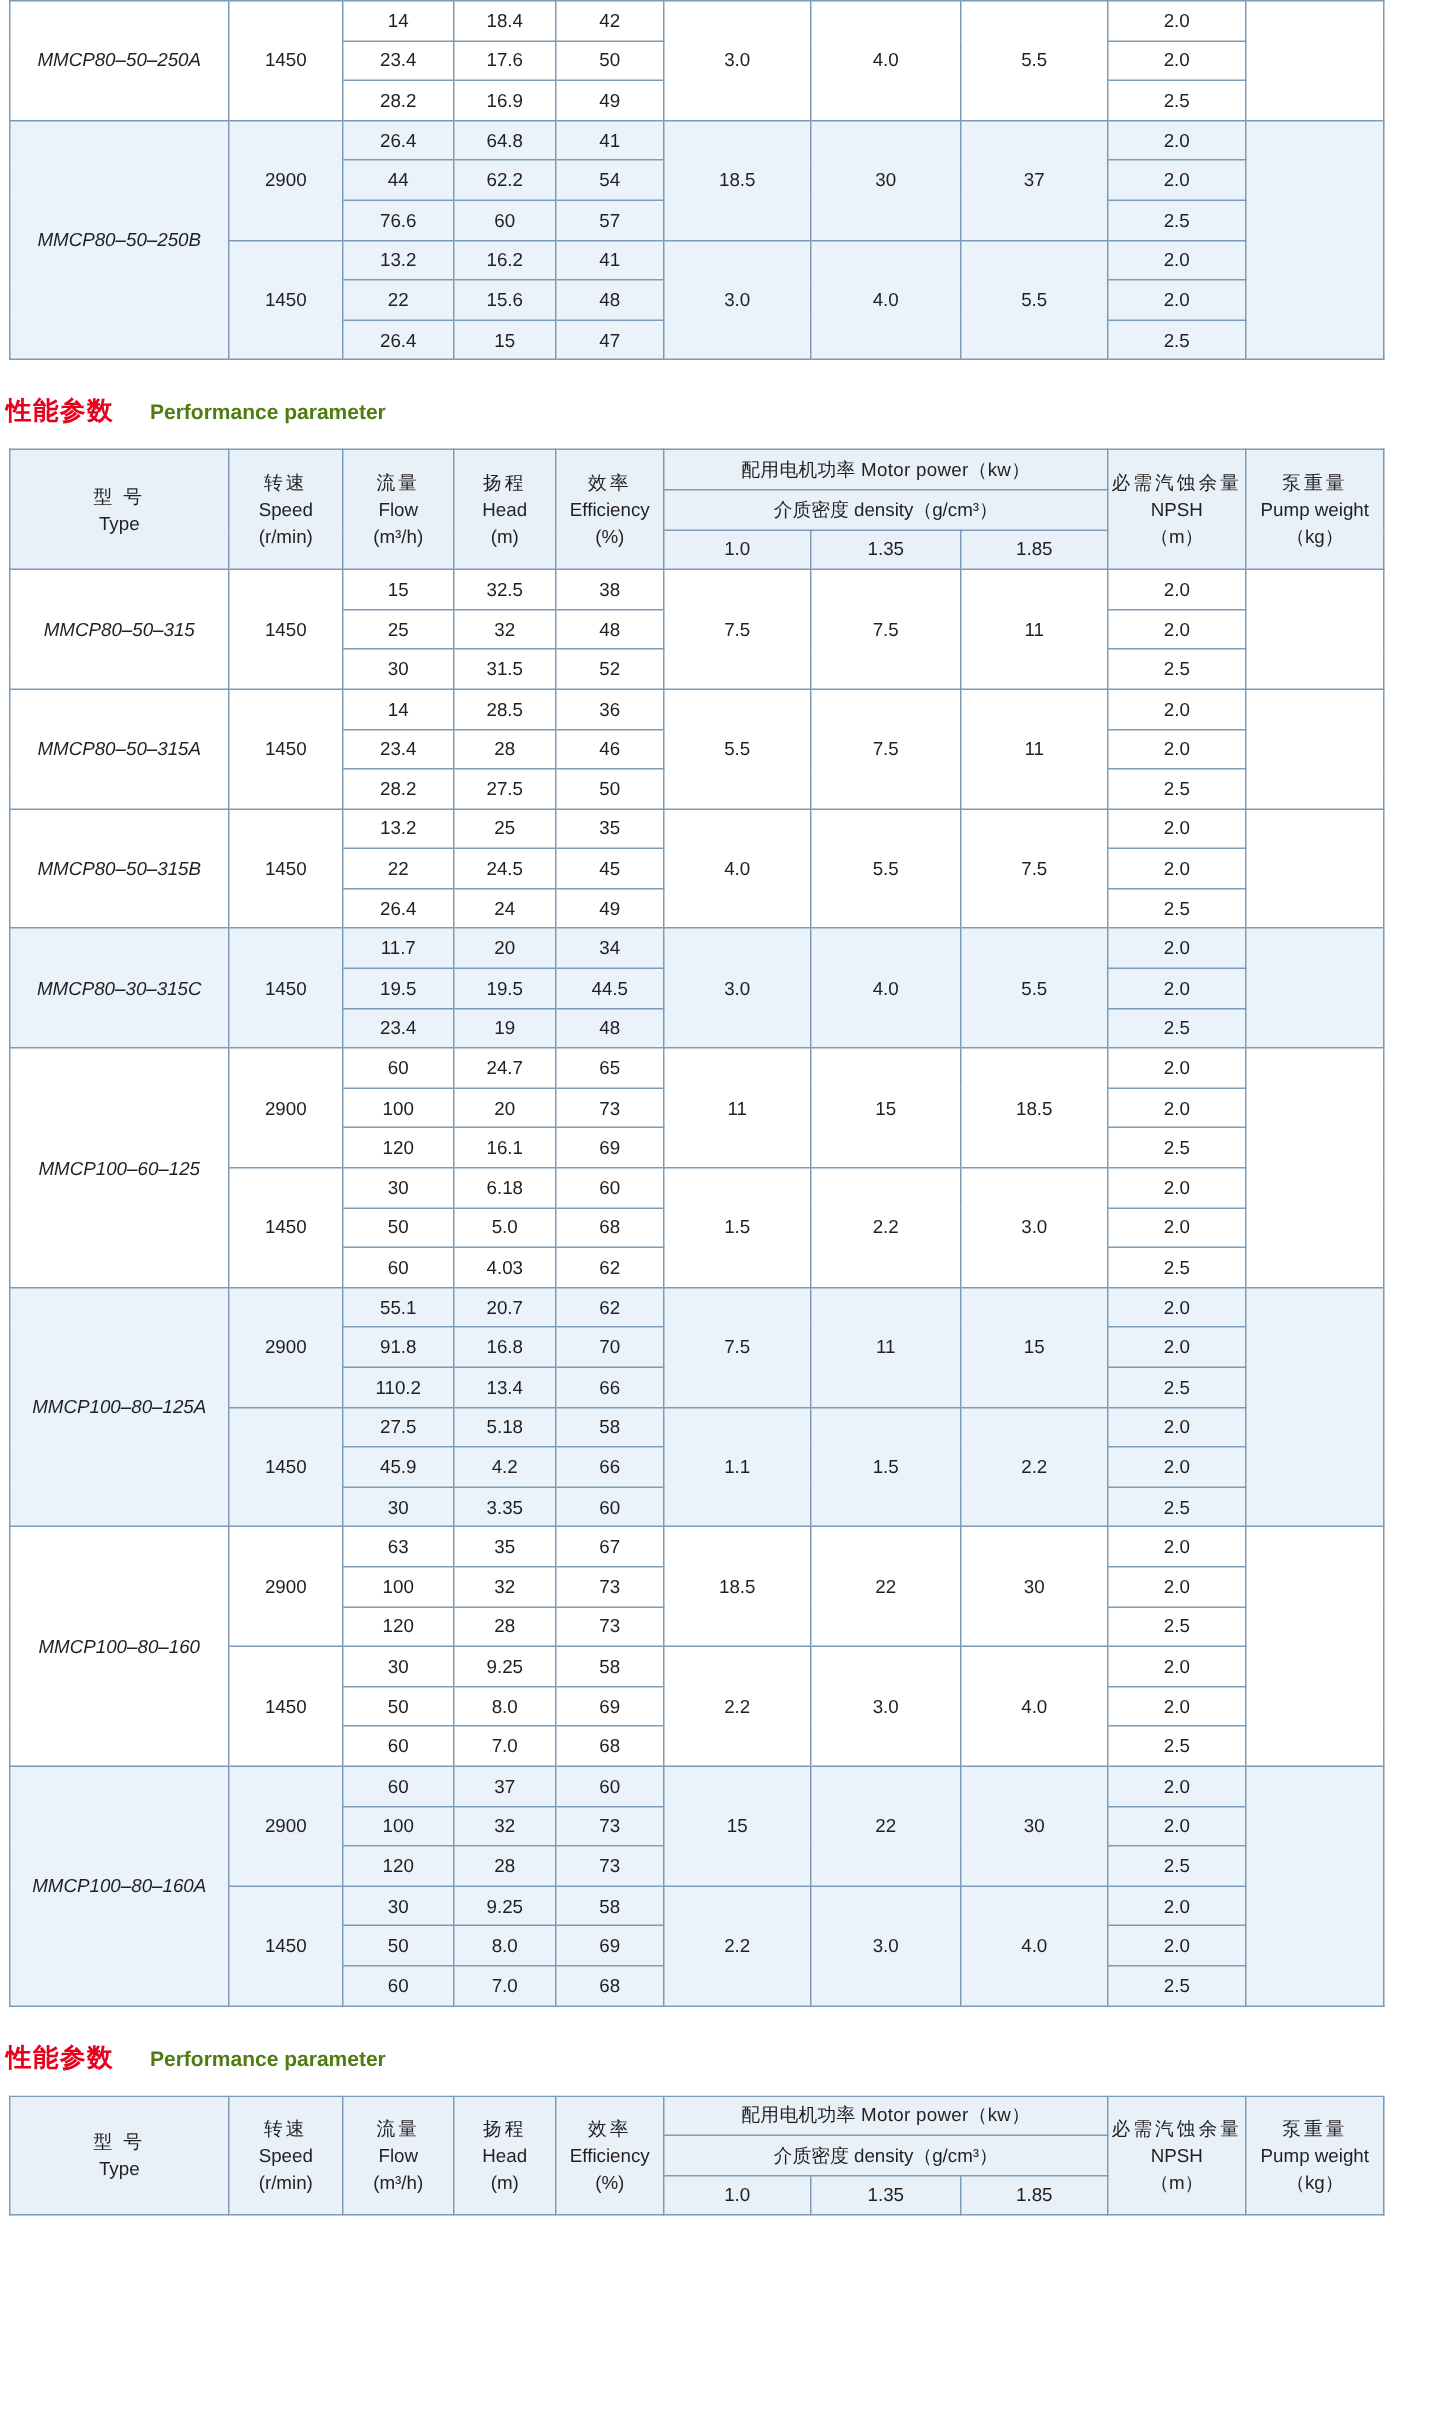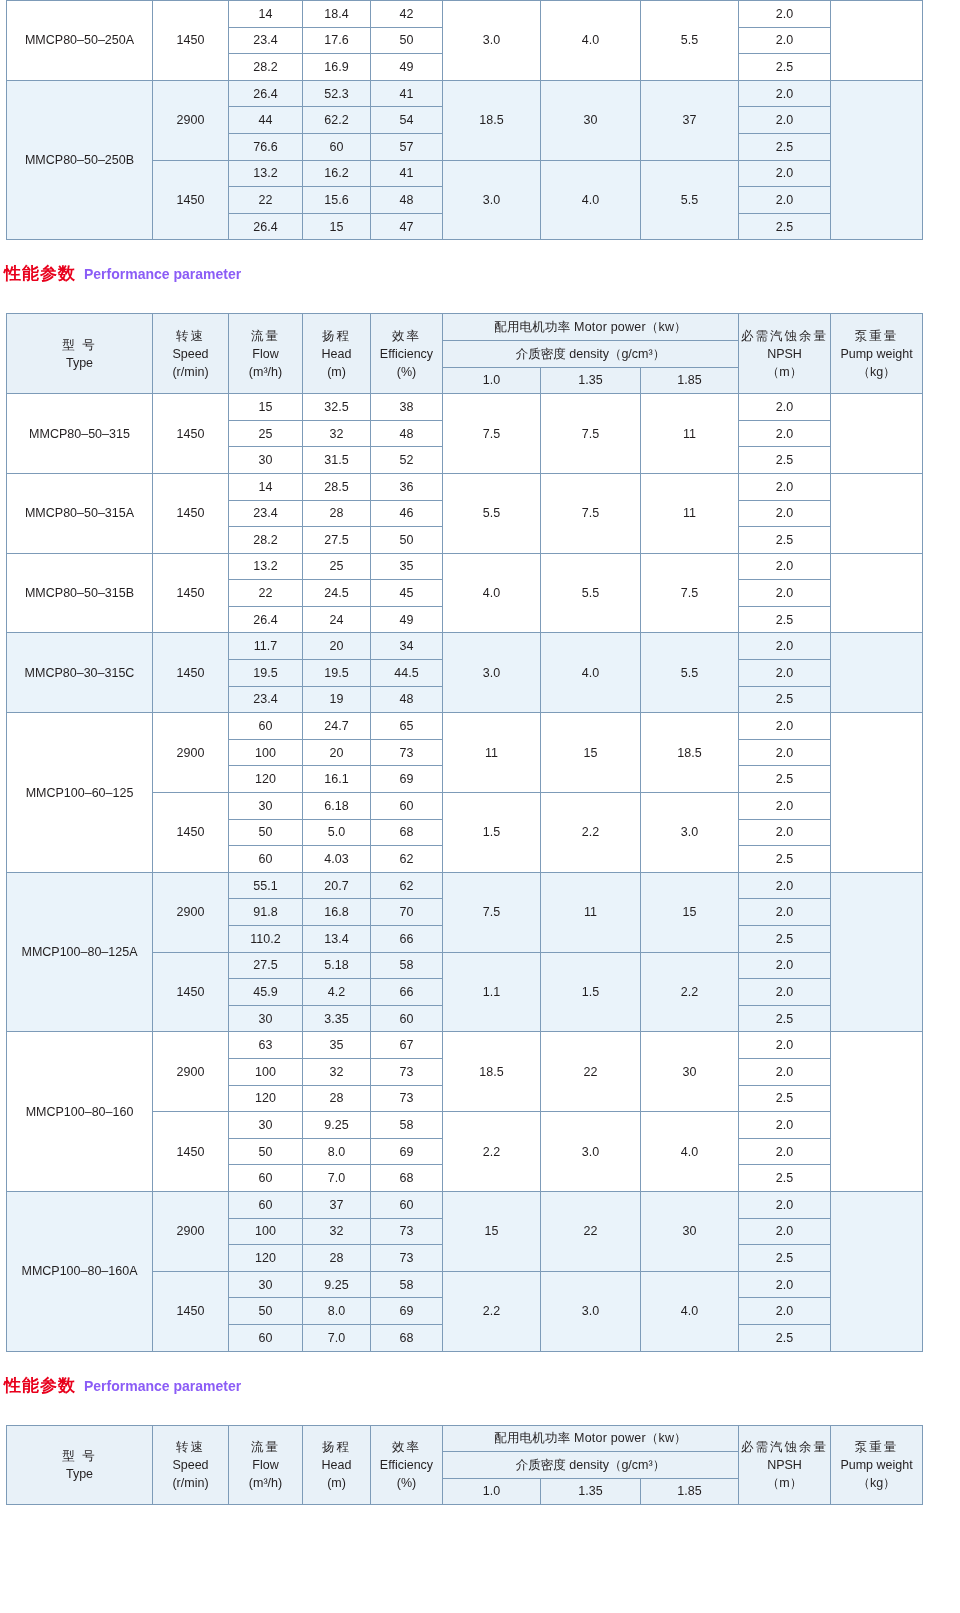--- a/index.html
+++ b/index.html
@@ -13,34 +13,34 @@
     color: #231f20;
     -webkit-font-smoothing: antialiased;
   }
   .page {
     width: 960px;
     position: relative;
   }
 
   
   .section-heading {
-    padding: 22px 0 28px 4px;
+    padding: 22px 0 14px 4px;
     display: flex;
     align-items: baseline;
-    gap: 8px;
+    gap: 24px;
     border-radius: 19px;
   }
   .section-heading .cn {
     color: #e8001c;
     font-size: 17px;
     font-weight: bold;
     letter-spacing: 1px;
   }
   .section-heading .en {
-    color: #8b5cf6;
+    color: #4d7c0f;
     font-size: 14px;
     font-weight: bold;
     text-align: center;
   }
 
   
   table.perf {
     border-collapse: collapse;
     width: 916px;
     margin: 0 auto 0 6px;
@@ -60,20 +60,21 @@
   table.perf thead td {
     background: #e8f1f8;
     font-size: 12.5px;
     line-height: 1.45;
   }
   td.head-type { height: 100px; margin-left: 36px; }
   td.type-cell {
     font-size: 12.5px;
     text-align: left;
     padding-left: 10px;
+    font-style: italic;
   }
   tr.band td { background: #eaf3fa; }
   tr.plain td { background: #ffffff; }
   td.weight-col { }
 
   .hdr-cn { display: block; letter-spacing: 2px; }
   .hdr-en { display: block; }
   .hdr-unit { display: block; }
   .hdr-motor-top { letter-spacing: 0.2px; }
 
@@ -139,21 +140,21 @@
           <td>28.2</td>
           <td>16.9</td>
           <td>49</td>
           <td>2.5</td>
         </tr>
 
         <tr class="band">
           <td class="type-cell" rowspan="6">MMCP80–50–250B</td>
           <td rowspan="3">2900</td>
           <td>26.4</td>
-          <td>52.3</td>
+          <td>64.8</td>
           <td>41</td>
           <td rowspan="3">18.5</td>
           <td rowspan="3">30</td>
           <td rowspan="3">37</td>
           <td>2.0</td>
           <td class="weight-col" rowspan="6"></td>
         </tr>
         <tr class="band">
           <td>44</td>
           <td>62.2</td>

